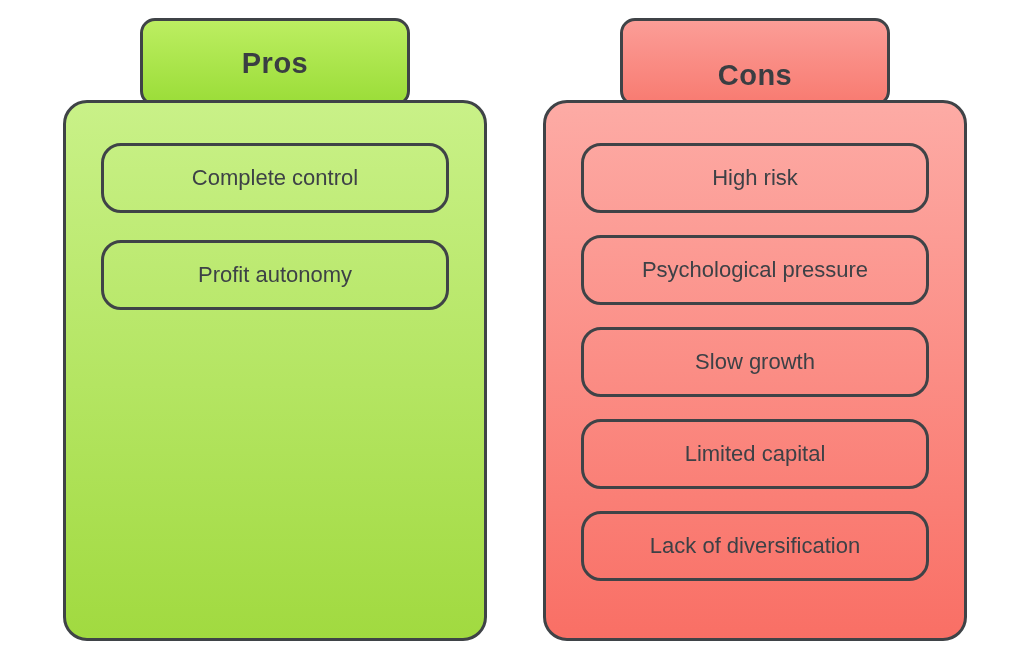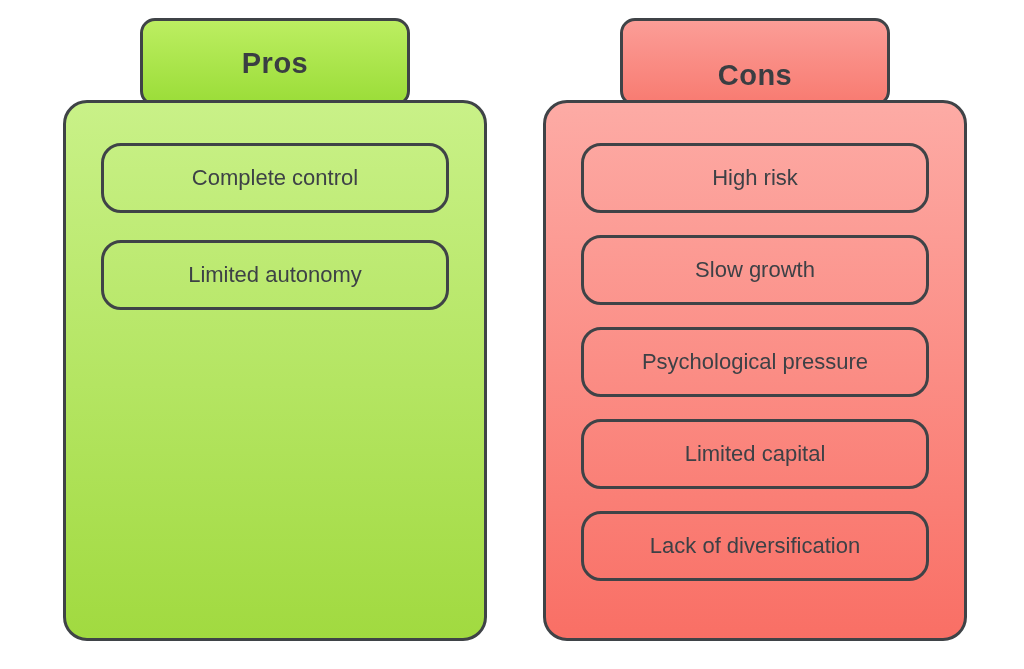--- a/index.html
+++ b/index.html
@@ -116,38 +116,38 @@
 
   <section class="column pros">
     <div class="tab">
       <span class="tab-label">Pros</span>
     </div>
     <div class="card">
       <div class="item">
         <span class="item-label">Complete control</span>
       </div>
       <div class="item">
-        <span class="item-label">Limited autonomy</span>
+        <span class="item-label">Profit autonomy</span>
       </div>
     </div>
   </section>
 
   <section class="column cons">
     <div class="tab">
       <span class="tab-label">Cons</span>
     </div>
     <div class="card">
       <div class="item">
         <span class="item-label">High risk</span>
       </div>
       <div class="item">
-        <span class="item-label">Slow growth</span>
+        <span class="item-label">Psychological pressure</span>
       </div>
       <div class="item">
-        <span class="item-label">Psychological pressure</span>
+        <span class="item-label">Slow growth</span>
       </div>
       <div class="item">
         <span class="item-label">Limited capital</span>
       </div>
       <div class="item">
         <span class="item-label">Lack of diversification</span>
       </div>
     </div>
   </section>
 

